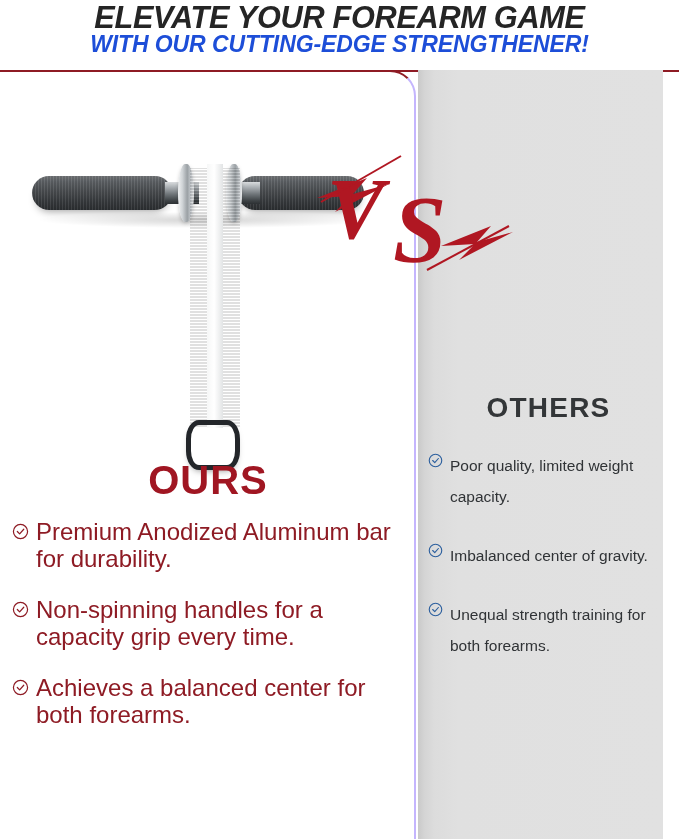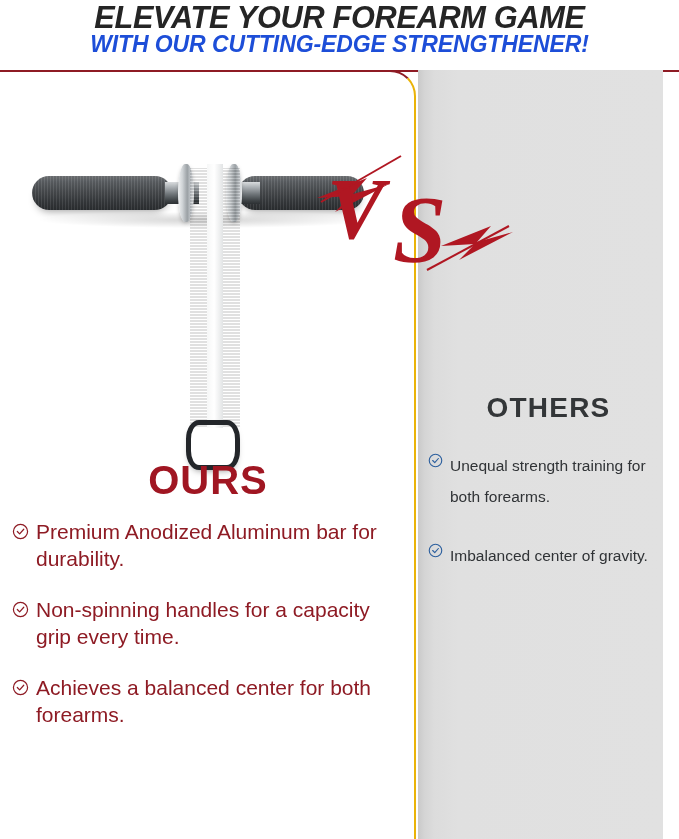--- a/index.html
+++ b/index.html
@@ -65,21 +65,21 @@
     width: 679px;
     height: 769px;
   }
   #ours-panel {
     position: absolute;
     left: 0; top: 0;
     width: 416px;
     height: 769px;
     background: #ffffff;
     border-top: 2px solid #8e1b24;
-    border-right: 2px solid #eab308;
+    border-right: 2px solid #c4b5fd;
     border-top-right-radius: 26px;
     box-sizing: border-box;
   }
   #others-panel {
     position: absolute;
     left: 418px; top: 0;
     width: 245px;
     height: 769px;
     background: linear-gradient(to right,
                 #c9c9c9 0px, #d4d4d4 6px, #dcdcdc 16px, #e0e0e0 40px, #e1e1e1 100%);
@@ -223,21 +223,21 @@
   #ours-list .bullet { margin-bottom: 24px; }
   #others-list .bullet { margin-bottom: 28px; }
   .bullet-icon {
     flex: 0 0 auto;
     margin-right: 7px;
     line-height: 0;
   }
   #ours-list .bullet-icon { margin-top: 5px; }
   #others-list .bullet-icon { margin-top: 3px; }
   .bullet-text {
-    font-size: 21px;
+    font-size: 24px;
     line-height: 27px;
     color: #8e1b24;
   }
   #others-list .bullet-text {
     font-size: 15.5px;
     line-height: 31px;
     color: #303336;
   }
 </style>
 </head>
@@ -311,30 +311,39 @@
     <div id="others-heading" style="position:absolute;left:0;top:322px;width:261px;">OTHERS</div>
 
     <div id="others-list" style="position:absolute;left:10px;top:380px;width:248px;">
       <div class="bullet">
         <span class="bullet-icon">
           <svg width="15" height="15" viewBox="0 0 24 24" fill="none" stroke="#2c5f9e" stroke-width="1.8" stroke-linecap="round" stroke-linejoin="round">
             <circle cx="12" cy="12" r="10"></circle>
             <polyline points="7.5,12 10.8,15.4 16.6,8.8"></polyline>
           </svg>
         </span>
+        <span class="bullet-text">Poor quality, limited weight capacity.</span>
+      </div>
+      <div class="bullet">
+        <span class="bullet-icon">
+          <svg width="15" height="15" viewBox="0 0 24 24" fill="none" stroke="#2c5f9e" stroke-width="1.8" stroke-linecap="round" stroke-linejoin="round">
+            <circle cx="12" cy="12" r="10"></circle>
+            <polyline points="7.5,12 10.8,15.4 16.6,8.8"></polyline>
+          </svg>
+        </span>
+        <span class="bullet-text">Imbalanced center of gravity.</span>
+      </div>
+      <div class="bullet">
+        <span class="bullet-icon">
+          <svg width="15" height="15" viewBox="0 0 24 24" fill="none" stroke="#2c5f9e" stroke-width="1.8" stroke-linecap="round" stroke-linejoin="round">
+            <circle cx="12" cy="12" r="10"></circle>
+            <polyline points="7.5,12 10.8,15.4 16.6,8.8"></polyline>
+          </svg>
+        </span>
         <span class="bullet-text">Unequal strength training for both forearms.</span>
-      </div>
-      <div class="bullet">
-        <span class="bullet-icon">
-          <svg width="15" height="15" viewBox="0 0 24 24" fill="none" stroke="#2c5f9e" stroke-width="1.8" stroke-linecap="round" stroke-linejoin="round">
-            <circle cx="12" cy="12" r="10"></circle>
-            <polyline points="7.5,12 10.8,15.4 16.6,8.8"></polyline>
-          </svg>
-        </span>
-        <span class="bullet-text">Imbalanced center of gravity.</span>
       </div>
     </div>
   </div>
 </div>
 
 <div id="vs-wrap">
   <svg width="200" height="130" viewBox="0 0 200 130">
 
     <path d="M2,48 L52,28 L38,44 L74,34 L20,62 L36,46 Z" fill="#b01722"></path>
     <path d="M126,96 L176,76 L162,92 L198,82 L144,110 L160,94 Z" fill="#b01722"></path>

